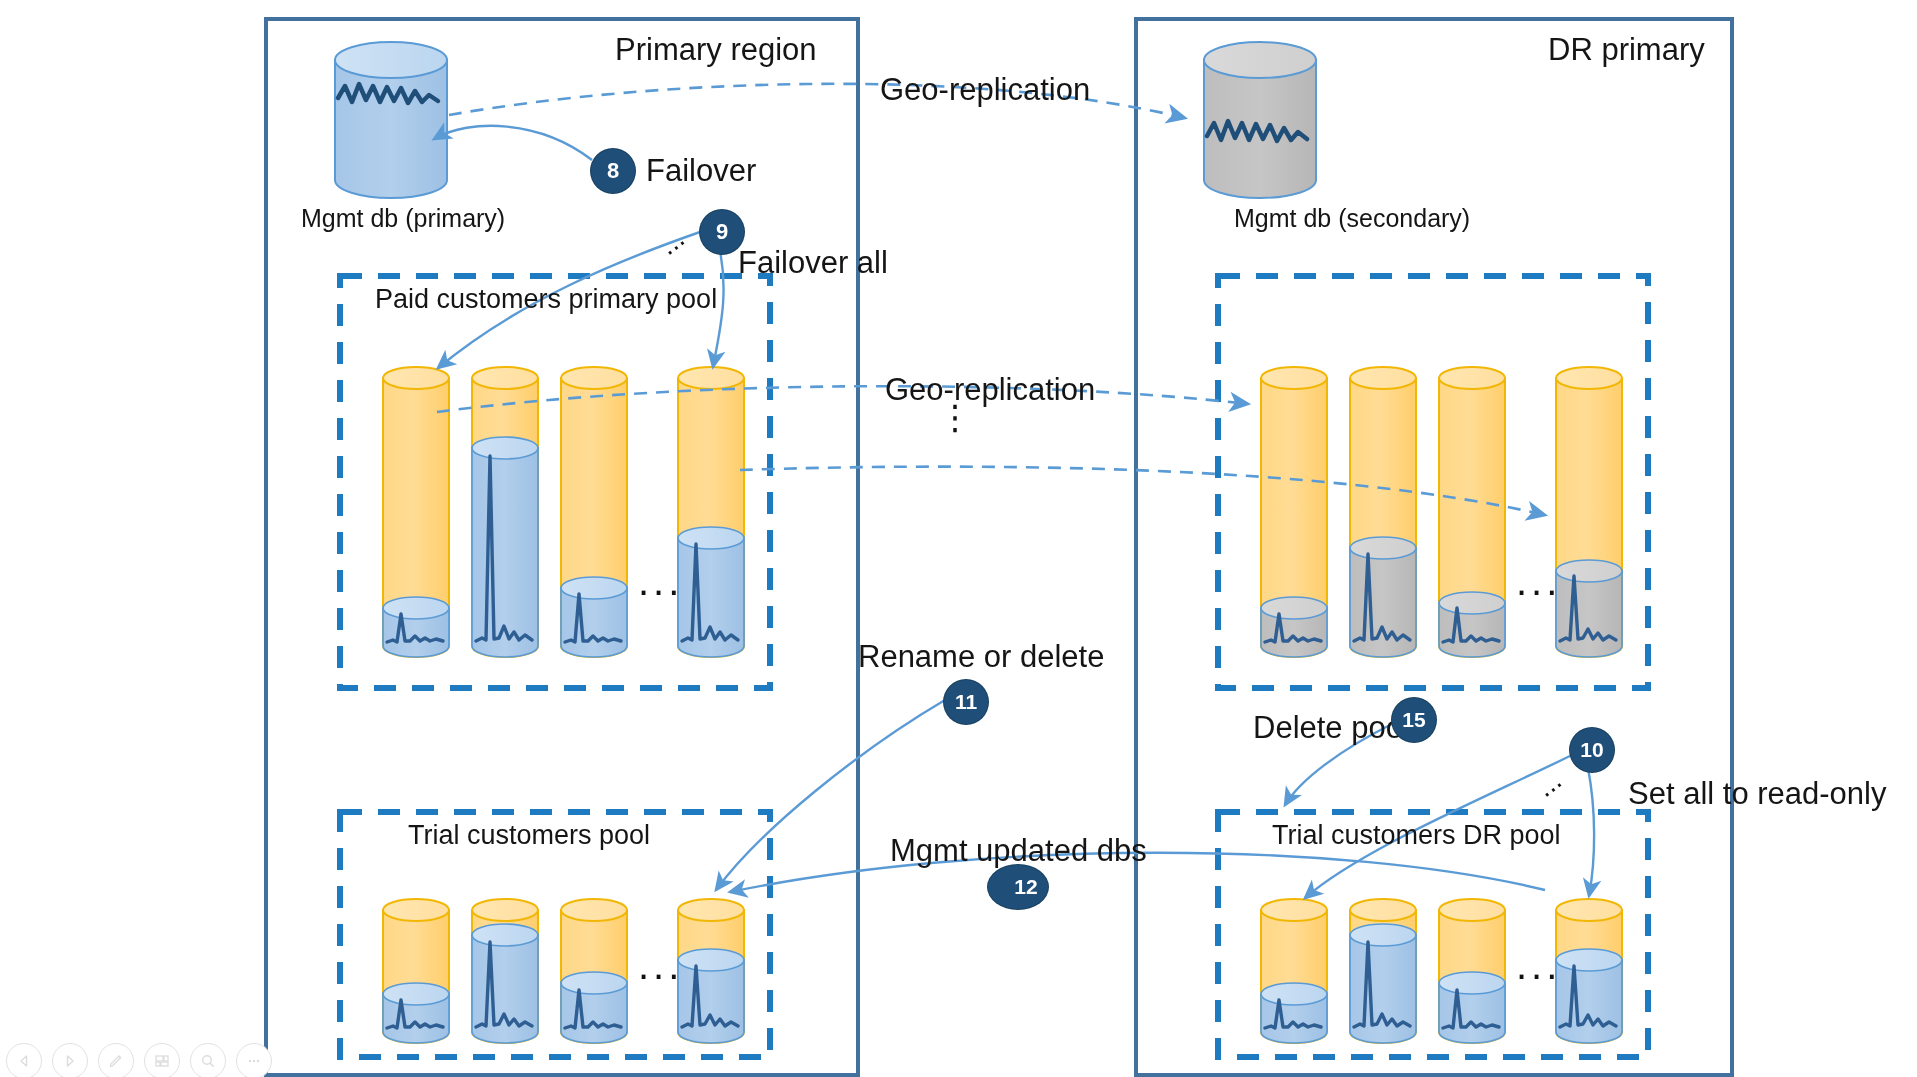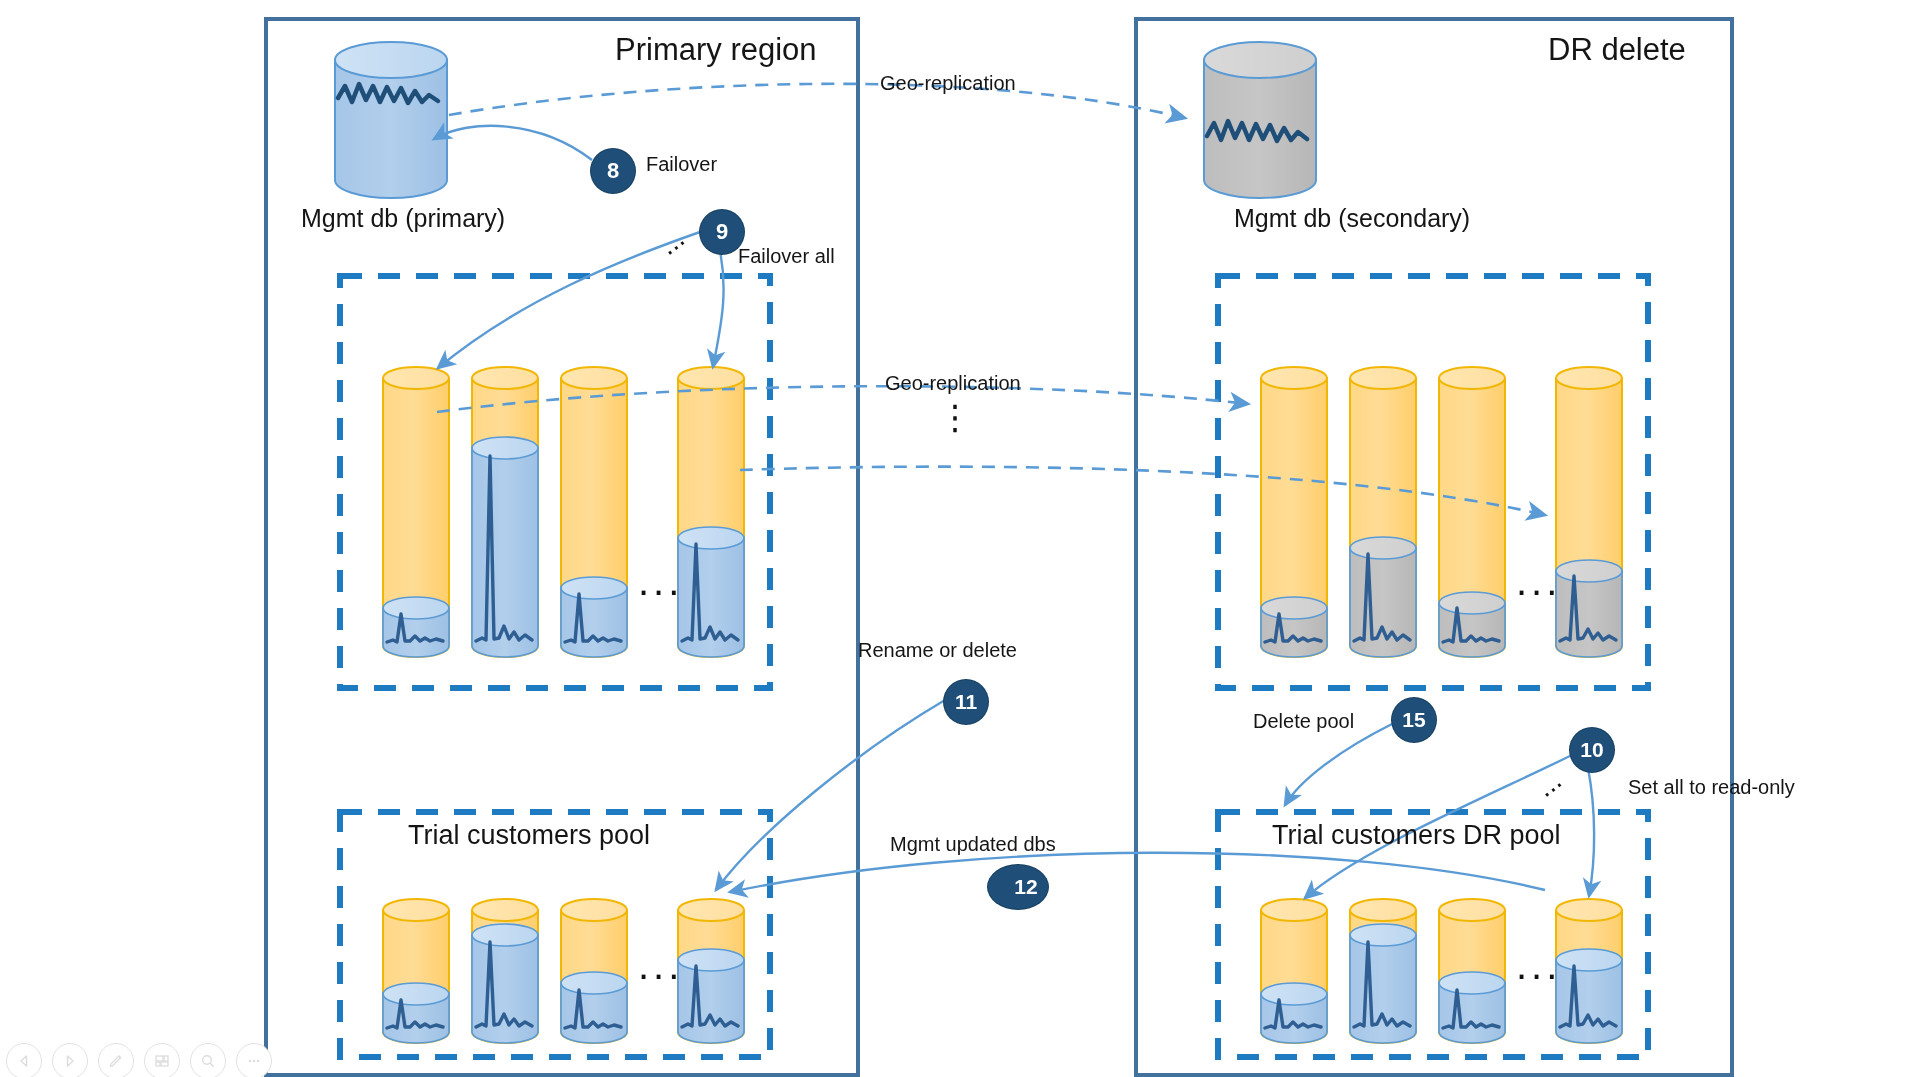--- a/index.html
+++ b/index.html
@@ -4,21 +4,21 @@
 <style>
   html,body{margin:0;padding:0;background:#ffffff;}
   body{width:1917px;height:1077px;font-family:"Liberation Sans",sans-serif;overflow:hidden;position:relative;}
   .stage{position:absolute;left:0;top:10px;width:1917px;height:1077px;}
   svg.canvas{position:absolute;left:0;top:0;width:1917px;height:1077px;}
 
   .lbl{position:absolute;color:#151515;white-space:nowrap;font-family:"Liberation Sans",sans-serif;}
   .region-title{font-size:31px;}
   .pool-title{font-size:27px;}
   .db-caption{font-size:25px;}
-  .step-label{font-size:20px;}
+  .step-label{font-size:31px;}
 
   .badge{position:absolute;width:44px;height:44px;border-radius:50%;
          background:#1F4E79;color:#ffffff;display:flex;align-items:center;justify-content:center;
          font-size:22px;font-weight:bold;font-family:"Liberation Sans",sans-serif;
          box-shadow:0 0 0 1px #17405f;}
   .badge.small{font-size:21px;}
 
   .ellipsis-h{position:absolute;font-size:40px;line-height:10px;letter-spacing:4px;color:#111;}
   .ellipsis-v{position:absolute;font-size:34px;color:#111;line-height:14px;text-align:center;}
   .ellipsis-d{position:absolute;font-size:28px;color:#111;}
@@ -227,25 +227,26 @@
     <path d="M1392,714 C1340,740 1300,770 1285,795" fill="none" stroke="#5B9BD5" stroke-width="2.4" marker-end="url(#ah)"></path>
 
     <path d="M1572,745 C1480,790 1360,840 1305,888" fill="none" stroke="#5B9BD5" stroke-width="2.4" marker-end="url(#ah)"></path>
 
     <path d="M1588,758 C1596,800 1596,848 1589,886" fill="none" stroke="#5B9BD5" stroke-width="2.4" marker-end="url(#ah)"></path>
 
     <path d="M1545,880 C1340,830 980,830 730,882" fill="none" stroke="#5B9BD5" stroke-width="2.4" marker-end="url(#ah)"></path>
   </svg>
 
   <div class="lbl region-title" style="left:615px;top:22px;">Primary region</div>
-  <div class="lbl region-title" style="left:1548px;top:22px;">DR delete</div>
+  <div class="lbl region-title" style="left:1548px;top:22px;">DR primary</div>
 
   <div class="lbl db-caption" style="left:301px;top:194px;">Mgmt db (primary)</div>
   <div class="lbl db-caption" style="left:1186px;top:194px;margin-left:48px;">Mgmt db (secondary)</div>
 
+  <div class="lbl pool-title" style="left:375px;top:274px;">Paid customers primary pool</div>
   <div class="lbl pool-title" style="left:408px;top:810px;">Trial customers pool</div>
   <div class="lbl pool-title" style="left:1272px;top:810px;">Trial customers DR pool</div>
 
   <div class="lbl step-label" style="left:880px;top:62px;">Geo-replication</div>
   <div class="lbl step-label" style="left:885px;top:362px;">Geo-replication</div>
 
   <div class="lbl step-label" style="left:646px;top:143px;">Failover</div>
   <div class="lbl step-label" style="left:738px;top:235px;">Failover all</div>
   <div class="lbl step-label" style="left:1628px;top:766px;">Set all to read-only</div>
   <div class="lbl step-label" style="left:858px;top:629px;">Rename or delete</div>

